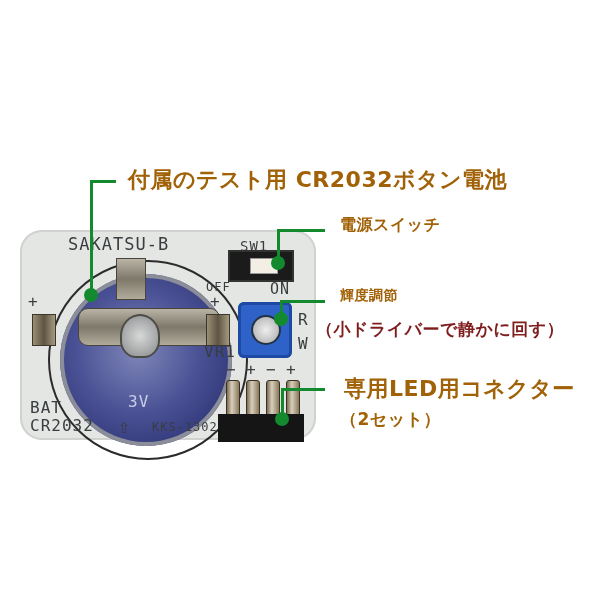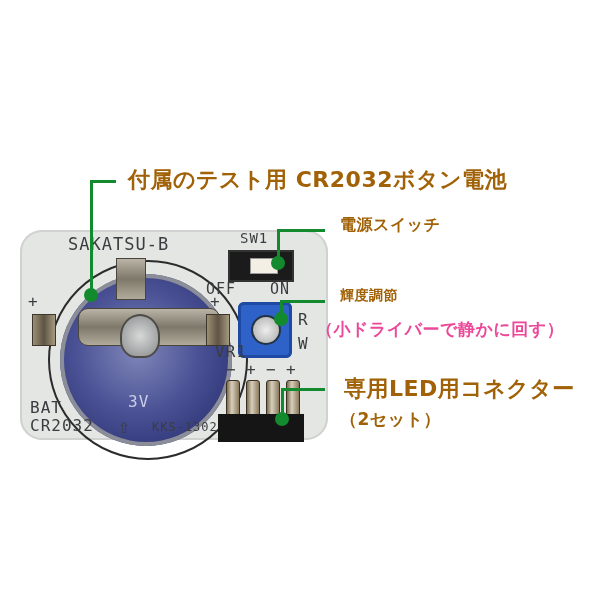--- a/index.html
+++ b/index.html
@@ -1,20 +1,20 @@
 <!DOCTYPE html>
 <html><head>
   <meta charset="utf-8">
   <style>
     html, body { margin:0; padding:0; }
     body { width:600px; height:600px; background:#ffffff; position:relative; overflow:hidden;
            font-family:"DejaVu Sans", sans-serif; }
-    .abs { position:absolute;padding-left:12px; }
+    .abs { position:absolute; }
     .label { position:absolute; font-weight:bold; color:#a16207; white-space:nowrap; letter-spacing:0.5px; }
-    .red { color:#ec4899; }
+    .red { color:#7f1d1d; }
     .gline { position:absolute; background:#138a2e; }
     .gdot { position:absolute; width:14px; height:14px; border-radius:50%; background:#138a2e; }
 
     
     .board { left:20px; top:230px; width:296px; height:210px; background:#e4e6e4; border-radius:22px;
              box-shadow: inset 0 0 0 2px #d0d2cf; }
     .silk { position:absolute; font-family:"DejaVu Sans Mono", monospace; color:#3a3d40; font-size:16px; letter-spacing:1px; }
     .ring { position:absolute; border-radius:50%; border:2px solid #2b2b2b; }
     .battery { position:absolute; border-radius:50%;
                background: radial-gradient(circle at 45% 45%, #7f86b8 0%, #4b5396 45%, #323a7c 75%, #5f668f 100%);
@@ -45,33 +45,33 @@
   <div class="tab" style="left:12px; top:84px; width:22px; height:30px;"></div>
   <div class="tab" style="left:186px; top:84px; width:22px; height:30px;"></div>
   <div class="silk" style="left:8px; top:62px;">+</div>
   <div class="silk" style="left:190px; top:62px;">+</div>
 
   <div class="silk" style="left:10px; top:168px;">BAT</div>
   <div class="silk" style="left:10px; top:186px;">CR2032</div>
   <div class="silk" style="left:98px; top:184px; font-size:20px;">⇧</div>
   <div class="silk" style="left:132px; top:190px; font-size:12px;">KKS-13022</div>
 
-  <div class="silk" style="left:220px; top:0; font-size:14px;">SW1</div>
+  <div class="silk" style="left:220px; top:8px; font-size:14px;">SW1</div>
   <div class="sw" style="left:208px; top:20px; width:62px; height:28px;">
     <div class="slider" style="left:20px; top:6px; width:26px; height:14px;"></div>
   </div>
-  <div class="silk" style="left:186px; top:50px; font-size:15px;">OFF</div>
+  <div class="silk" style="left:186px; top:50px; font-size:12px;">OFF</div>
   <div class="silk" style="left:250px; top:50px; font-size:15px;">ON</div>
 
   <div class="pot" style="left:218px; top:72px; width:54px; height:56px;">
     <div class="potknob" style="left:13px; top:13px; width:26px; height:26px;"></div>
   </div>
   <div class="silk" style="left:278px; top:80px;">R</div>
   <div class="silk" style="left:278px; top:104px;">W</div>
-  <div class="silk" style="left:195px; top:112px;">VR1</div>
+  <div class="silk" style="left:184px; top:112px;">VR1</div>
 
   <div class="silk" style="left:206px; top:130px;">−</div>
   <div class="silk" style="left:226px; top:130px;">+</div>
   <div class="silk" style="left:246px; top:130px;">−</div>
   <div class="silk" style="left:266px; top:130px;">+</div>
   <div class="pin" style="left:206px; top:150px; width:12px; height:44px;"></div>
   <div class="pin" style="left:226px; top:150px; width:12px; height:44px;"></div>
   <div class="pin" style="left:246px; top:150px; width:12px; height:44px;"></div>
   <div class="pin" style="left:266px; top:150px; width:12px; height:44px;"></div>
   <div class="header" style="left:198px; top:184px; width:86px; height:28px;"></div>

